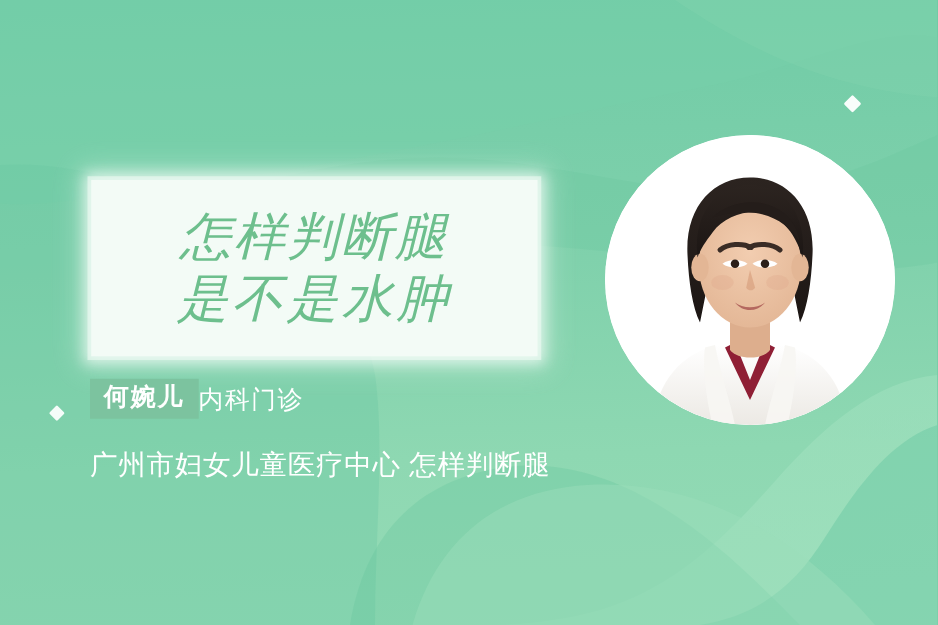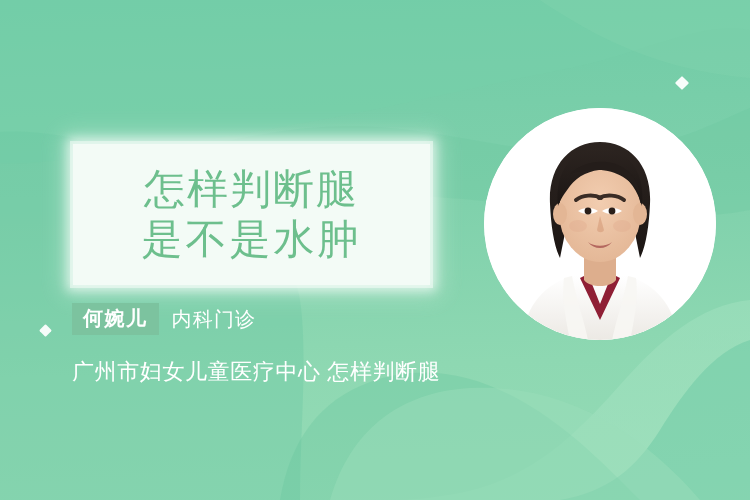--- a/index.html
+++ b/index.html
@@ -39,20 +39,21 @@
     background:#f3fbf6;
     box-shadow:
       0 0 0 3px rgba(243,251,246,0.55),
       0 0 10px 6px rgba(236,250,243,0.75),
       0 0 22px 10px rgba(215,241,228,0.45);
     display:flex;
     flex-direction:column;
     align-items:center;
     justify-content:center;
     gap:7px;
+    font-style:italic;
   }
   .title-panel::before{
     content:"";
     position:absolute;
     inset:-7px;
     background:radial-gradient(ellipse at center, rgba(247,253,250,0.85) 55%, rgba(247,253,250,0) 100%);
     z-index:-1;
     filter:blur(4px);
   }
   .title-line {
@@ -65,21 +66,20 @@
     text-align:center;
   }
   .title-line.l2 { letter-spacing:3px; }
 
   
   .doctor-row {
     position:absolute;
     left:72px; top:303px;
     display:flex;
     align-items:center;
-    gap:13px;
   }
   .doctor-name {
     display:inline-block;
     background:#7cc39f;
     color:#ffffff;
     font-size:20px;
     font-weight:700;
     letter-spacing:1.5px;
     padding:4px 11px 5px 11px;
     line-height:1.15;

